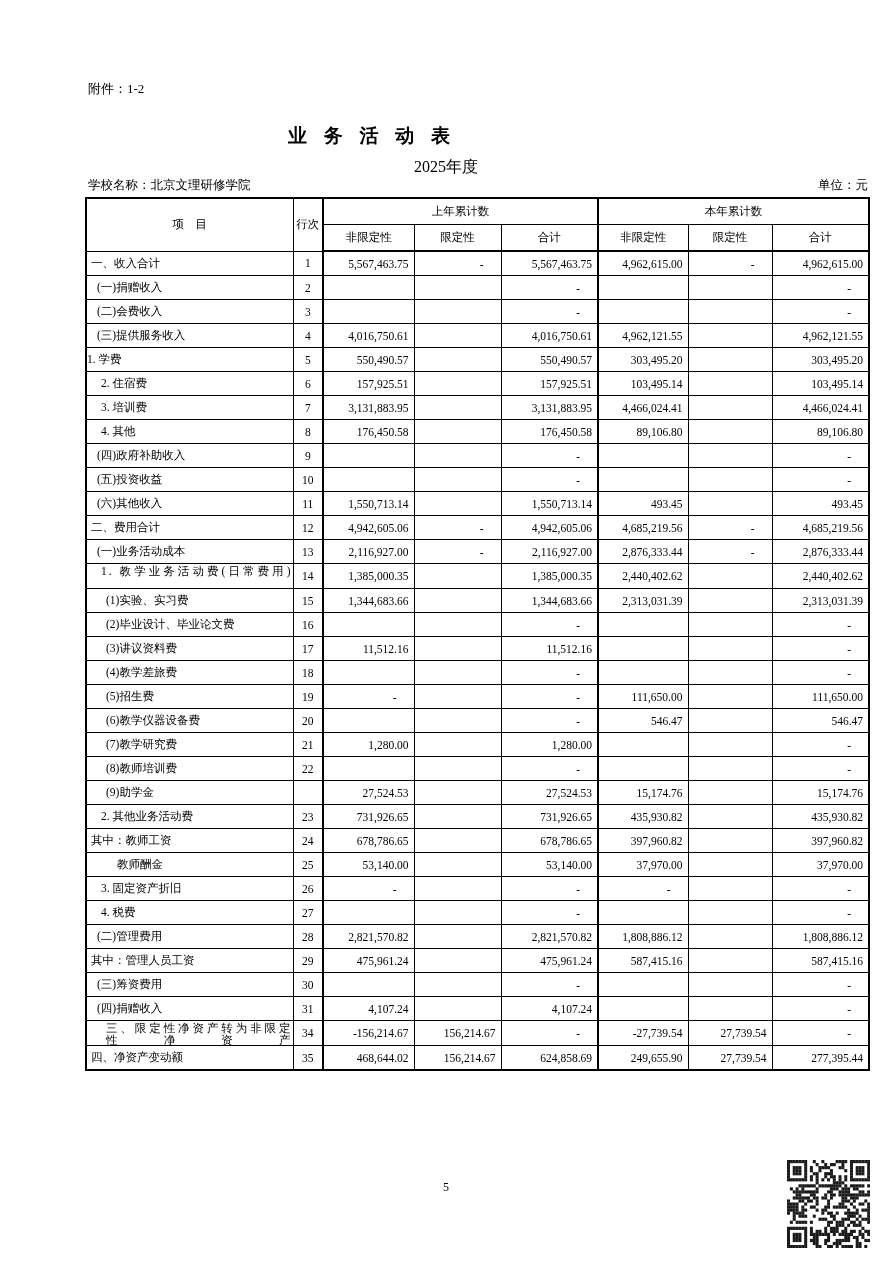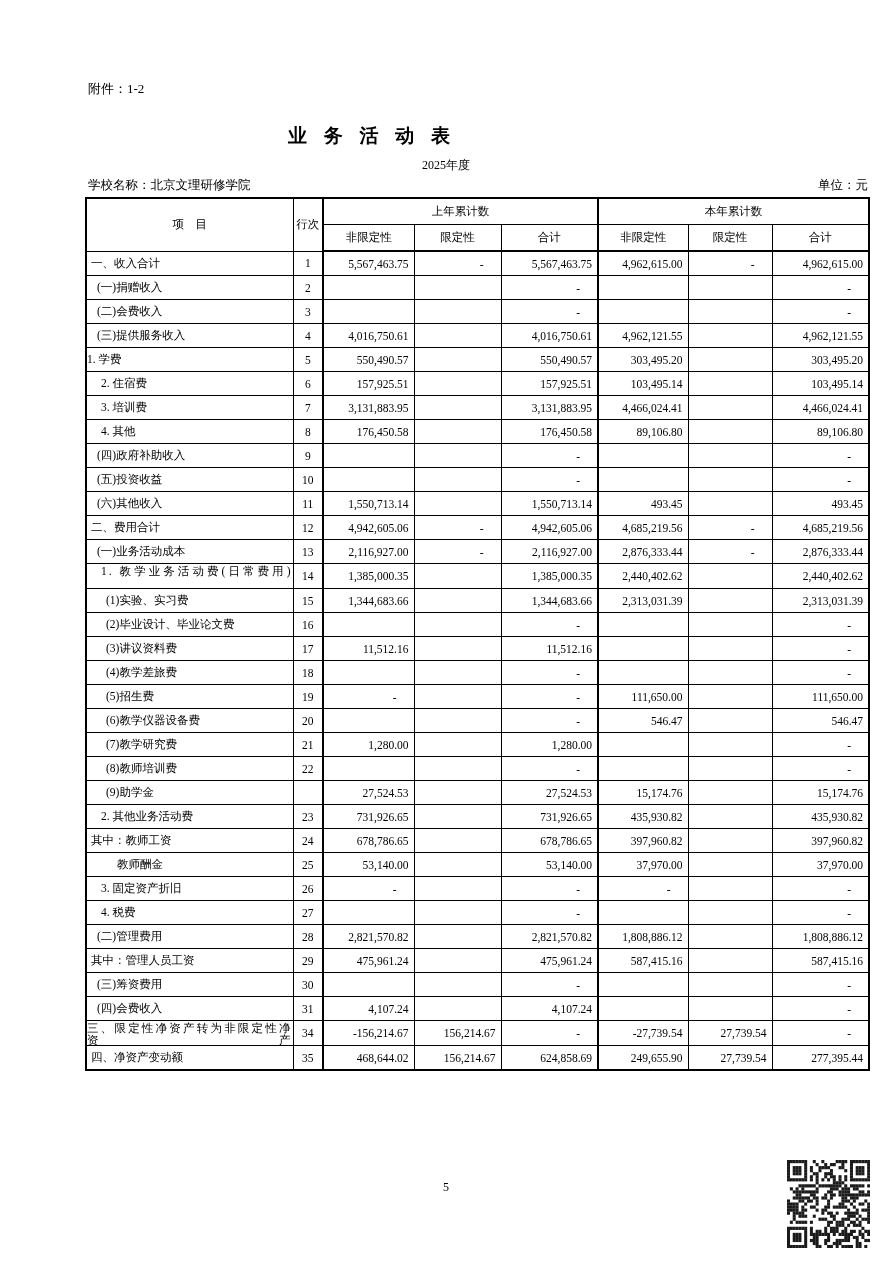--- a/index.html
+++ b/index.html
@@ -5,21 +5,21 @@
   html,body { margin:0; padding:0; }
   body {
     width:892px; height:1262px; background:#ffffff; position:relative;
     font-family:"Liberation Serif","DejaVu Serif",serif; color:#000;
     overflow:hidden;
   }
   .abs { position:absolute; }
   #attachment { left:88px; top:80px; font-size:13px; }
   #title { left:0; width:744px; top:123px; text-align:center;
            font-size:19px; font-weight:bold; letter-spacing:6px; }
-  #subtitle { left:0; width:892px; top:157px; text-align:center; font-size:12px; }
+  #subtitle { left:0; width:892px; top:157px; text-align:center; font-size:16px; }
   #school-line { left:88px; top:177px; font-size:12.5px; }
   #unit-line { right:24px; top:177px; font-size:12.5px; }
 
   #main-table { left:85px; top:197px; }
   table { border-collapse:collapse; table-layout:fixed; border:2px solid #000; }
   th, td {
     border:1px solid #000; padding:0; font-weight:normal;
     font-size:11.5px; overflow:hidden; white-space:nowrap;
   }
   thead th { text-align:center; height:25px; }
@@ -445,33 +445,33 @@
           <td class="rowno-cell">30</td>
           <td class="num-cell group-left"></td>
           <td class="num-cell"></td>
           <td class="num-cell dash">-</td>
           <td class="num-cell group-left"></td>
           <td class="num-cell"></td>
           <td class="num-cell dash">-</td>
         </tr>
         <tr>
           <td class="item-cell">
-            <div class="inner" style="padding-left: 10px;">(四)会费收入</div>
+            <div class="inner" style="padding-left: 10px;">(四)捐赠收入</div>
           </td>
           <td class="rowno-cell">31</td>
           <td class="num-cell group-left">4,107.24</td>
           <td class="num-cell"></td>
           <td class="num-cell">4,107.24</td>
           <td class="num-cell group-left"></td>
           <td class="num-cell"></td>
           <td class="num-cell dash">-</td>
         </tr>
         <tr>
           <td class="item-cell">
-            <div class="inner long" style="padding-left: 0;">三、限定性净资产转为非限定性净资产</div>
+            <div class="inner long" style="padding-left: 19px;">三、限定性净资产转为非限定性净资产</div>
           </td>
           <td class="rowno-cell">34</td>
           <td class="num-cell group-left">-156,214.67</td>
           <td class="num-cell">156,214.67</td>
           <td class="num-cell dash">-</td>
           <td class="num-cell group-left">-27,739.54</td>
           <td class="num-cell">27,739.54</td>
           <td class="num-cell dash">-</td>
         </tr>
         <tr>

